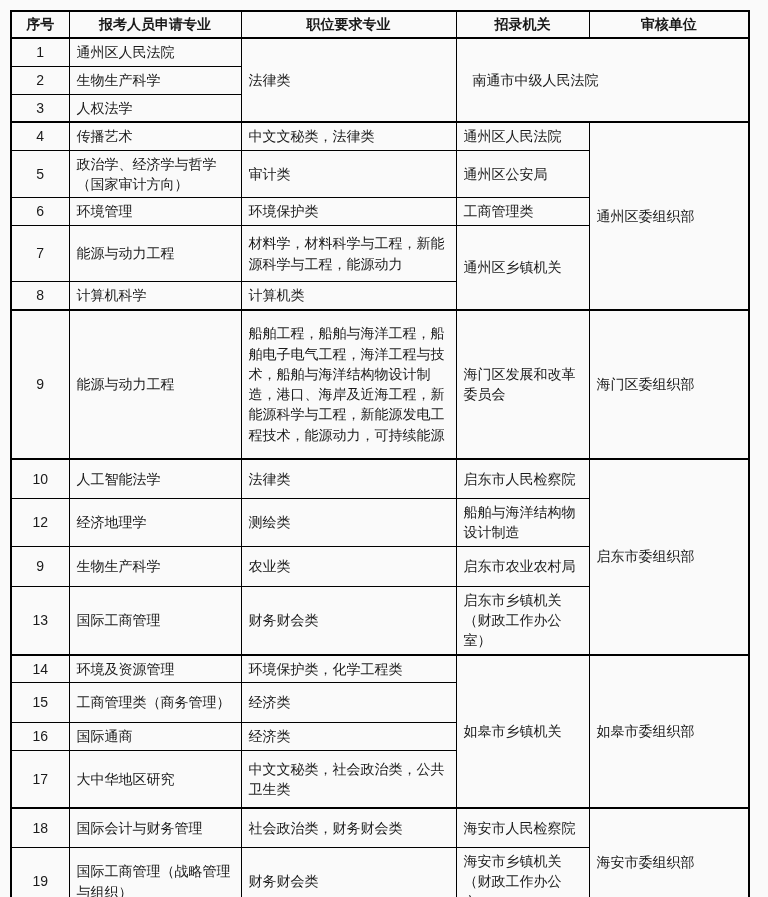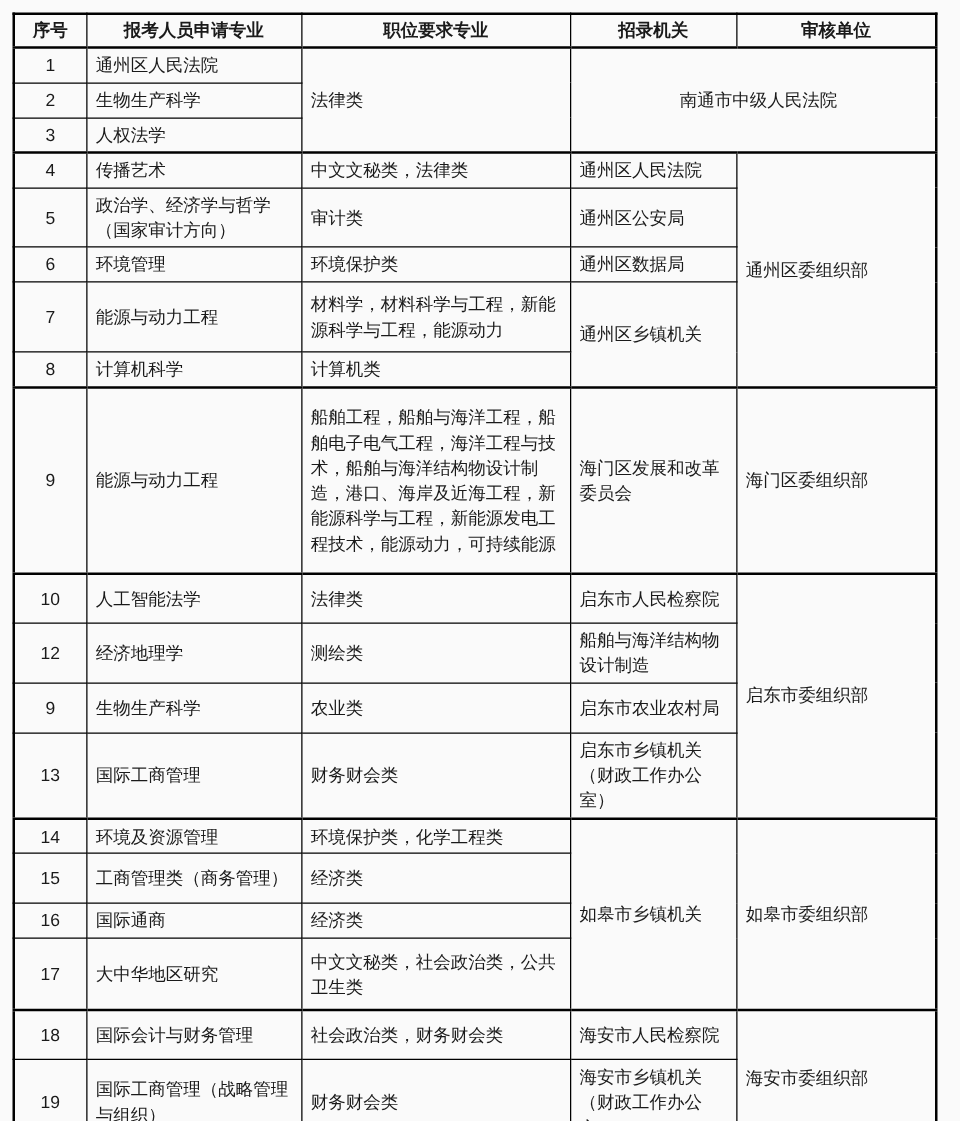--- a/index.html
+++ b/index.html
@@ -42,21 +42,21 @@
     word-break:break-all;
   }
   .qual thead th{
     font-weight:bold;
     text-align:center;
     border-bottom:2px solid var(--border-color);
     height:27px;
     padding:2px 4px;
   }
   td.seq{text-align:center;padding:2px 2px;}
-  td.center{text-align:center;padding-left:16px;}
+  td.center{padding-left:16px;}
   tr.group-start td{border-top:2px solid var(--border-color);}
   tr.h28{height:28px;}
   tr.h42{height:40px;}
   tr.h53{height:53px;}
   tr.h56{height:56px;}
   tr.h57{height:57px;}
   tr.h149{height:149px;}
 </style>
 </head>
 <body>
@@ -105,21 +105,21 @@
       <tr class="h42">
         <td class="seq">5</td>
         <td>政治学、经济学与哲学（国家审计方向）</td>
         <td>审计类</td>
         <td>通州区公安局</td>
       </tr>
       <tr class="h28">
         <td class="seq">6</td>
         <td>环境管理</td>
         <td>环境保护类</td>
-        <td>通州区数据局</td>
+        <td>工商管理类</td>
       </tr>
       <tr class="h56">
         <td class="seq">7</td>
         <td>能源与动力工程</td>
         <td>材料学，材料科学与工程，新能源科学与工程，能源动力</td>
         <td rowspan="2">通州区乡镇机关</td>
       </tr>
       <tr class="h28">
         <td class="seq">8</td>
         <td>计算机科学</td>

